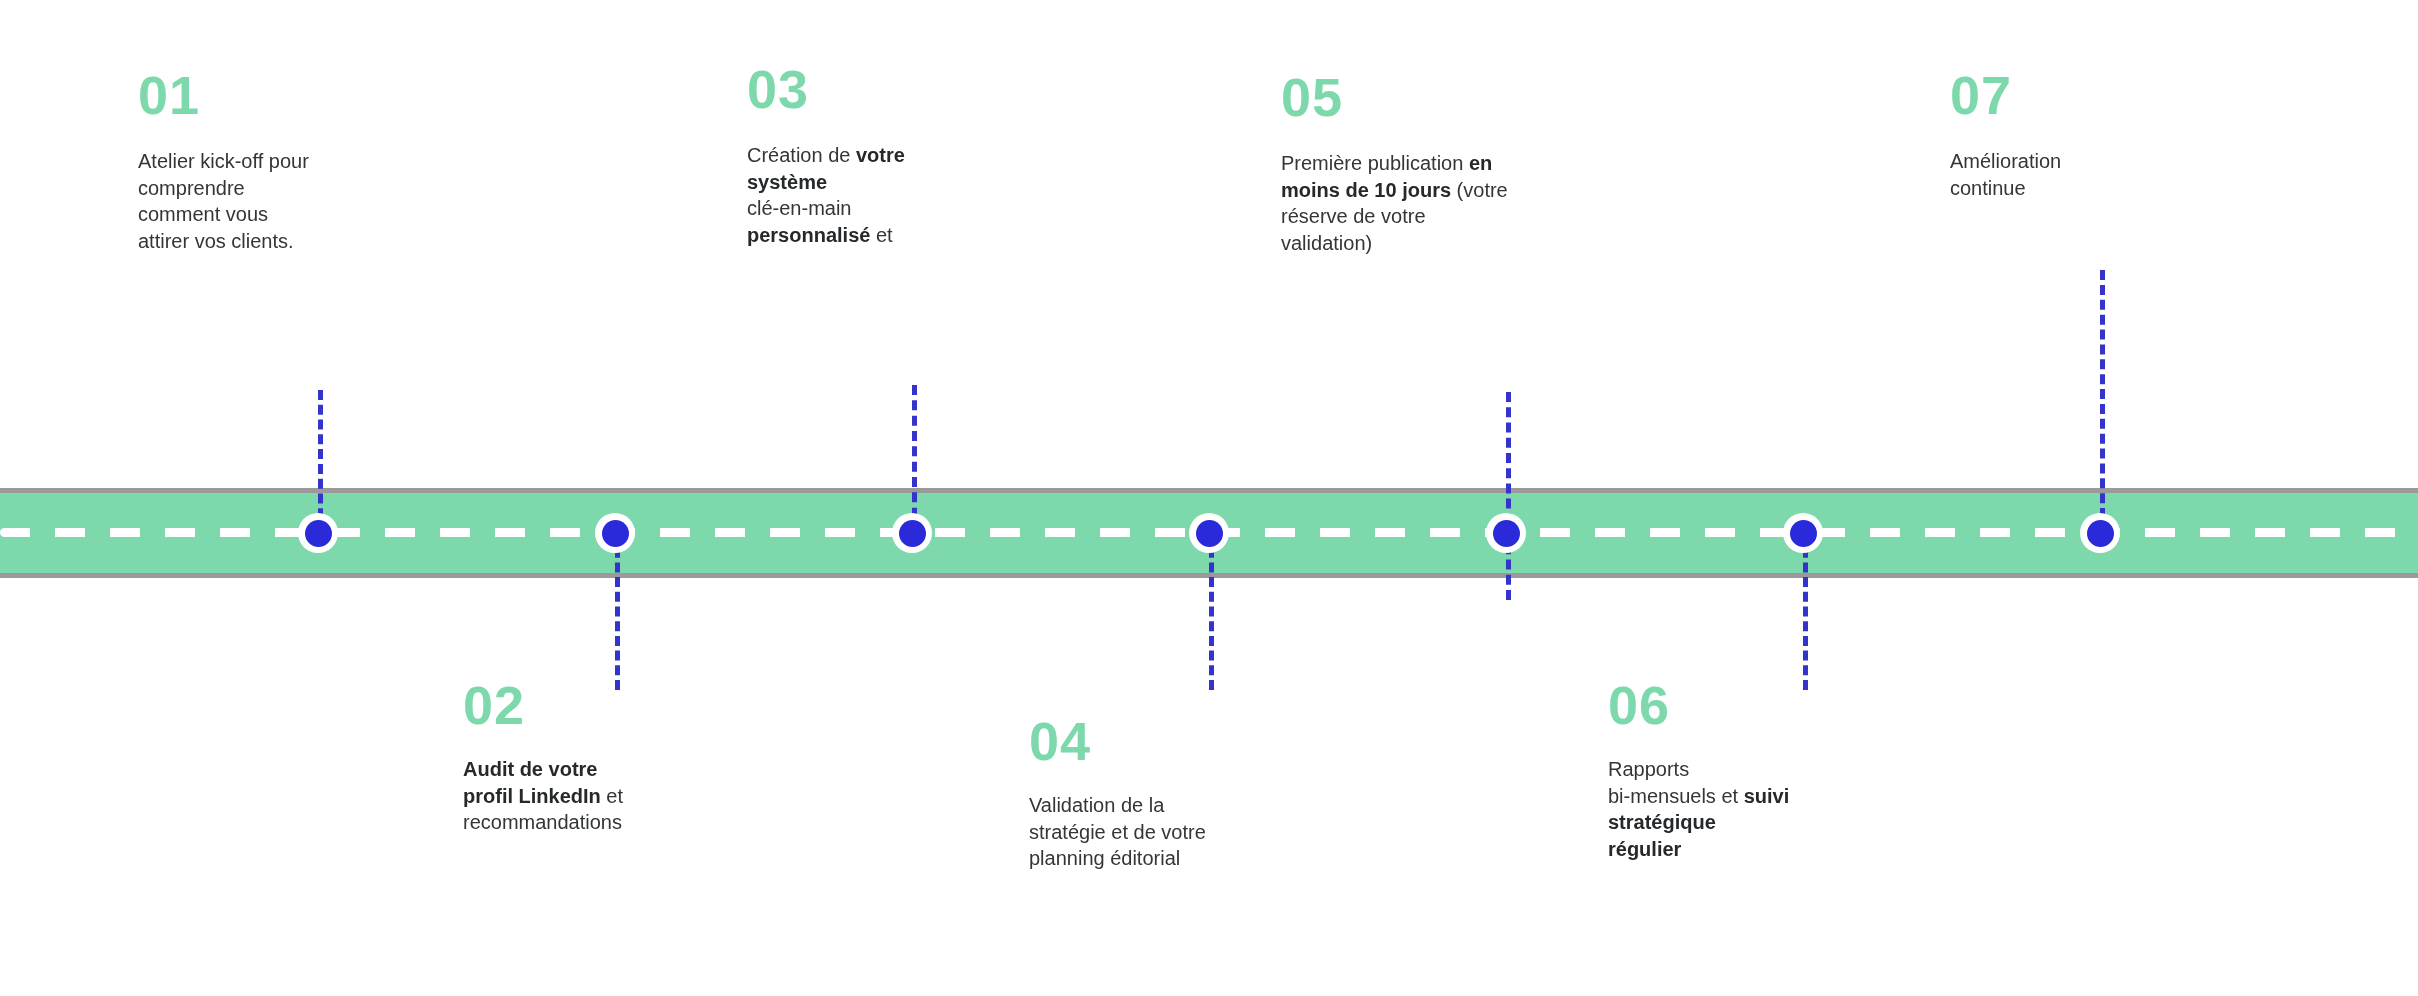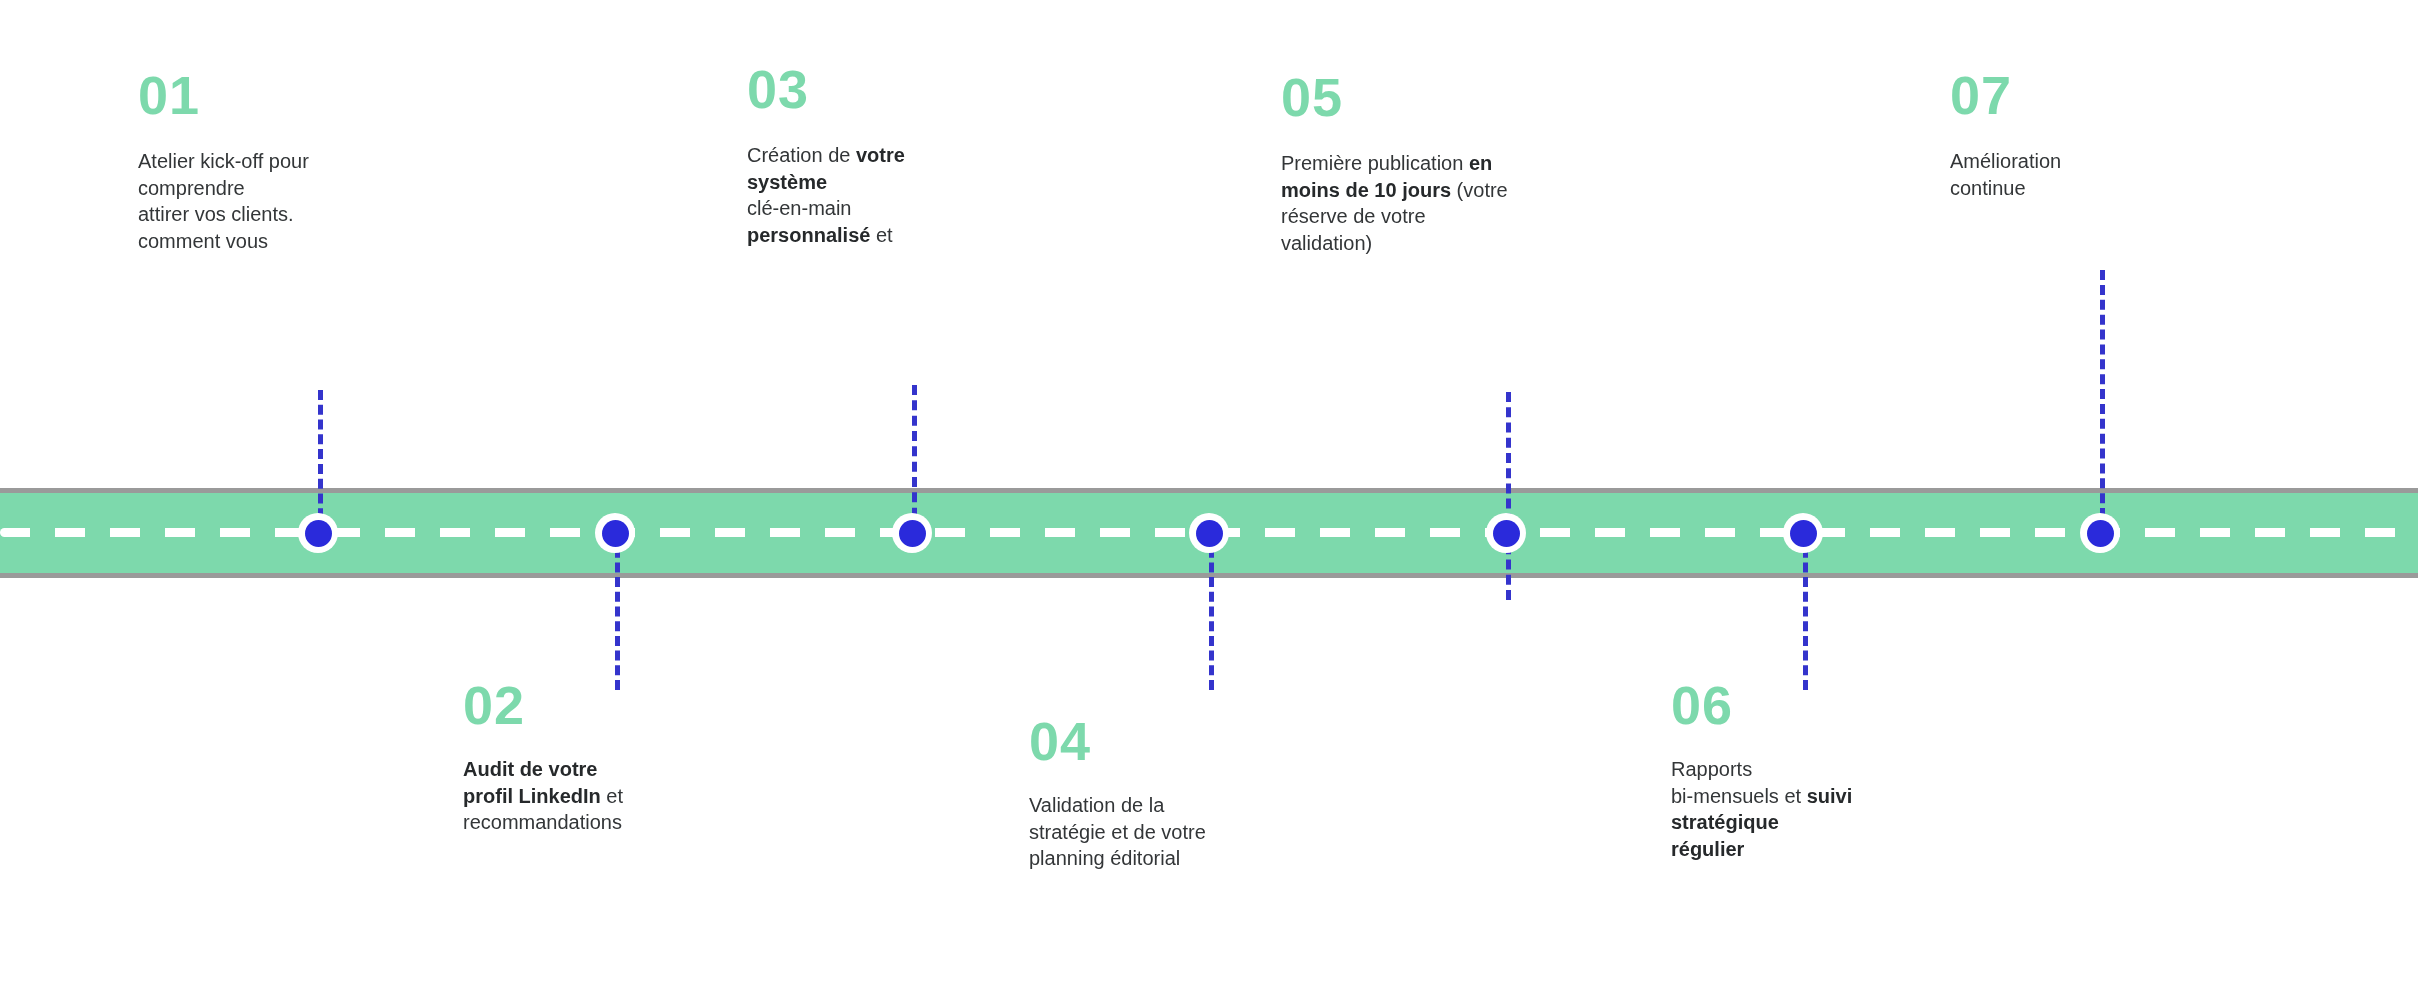--- a/index.html
+++ b/index.html
@@ -150,22 +150,22 @@
       <div class="dot" style="left: 2100px;">
         <div class="dot-core"></div>
       </div>
     </div>
   <div id="step-layer">
       <div class="step above" style="left: 318px; top: 68px; width: 360px;">
         <div class="step-number">01</div>
         <div class="step-text">
           <div><span>Atelier kick-off pour</span></div>
           <div><span>comprendre</span></div>
+          <div><span>comment vous</span></div>
           <div><span>attirer vos clients.</span></div>
-          <div><span>comment vous</span></div>
         </div>
       </div>
       <div class="step below" style="left: 633px; top: 678px; width: 340px;">
         <div class="step-number">02</div>
         <div class="step-text">
           <div><b>Audit de votre</b></div>
           <div><b>profil LinkedIn</b><span> et</span></div>
           <div><span>recommandations</span></div>
         </div>
       </div>
@@ -188,21 +188,21 @@
       </div>
       <div class="step above" style="left: 1506px; top: 70px; width: 450px;">
         <div class="step-number">05</div>
         <div class="step-text">
           <div><span>Première publication </span><b>en</b></div>
           <div><b>moins de 10 jours</b><span> (votre</span></div>
           <div><span>réserve de votre</span></div>
           <div><span>validation)</span></div>
         </div>
       </div>
-      <div class="step below" style="left: 1866px; top: 678px; width: 390px;">
+      <div class="step below" style="left: 1803px; top: 678px; width: 390px;">
         <div class="step-number">06</div>
         <div class="step-text">
           <div><span>Rapports</span></div>
           <div><span>bi-mensuels et </span><b>suivi</b></div>
           <div><b>stratégique</b></div>
           <div><b>régulier</b></div>
         </div>
       </div>
       <div class="step above" style="left: 2100px; top: 68px; width: 300px;">
         <div class="step-number">07</div>

